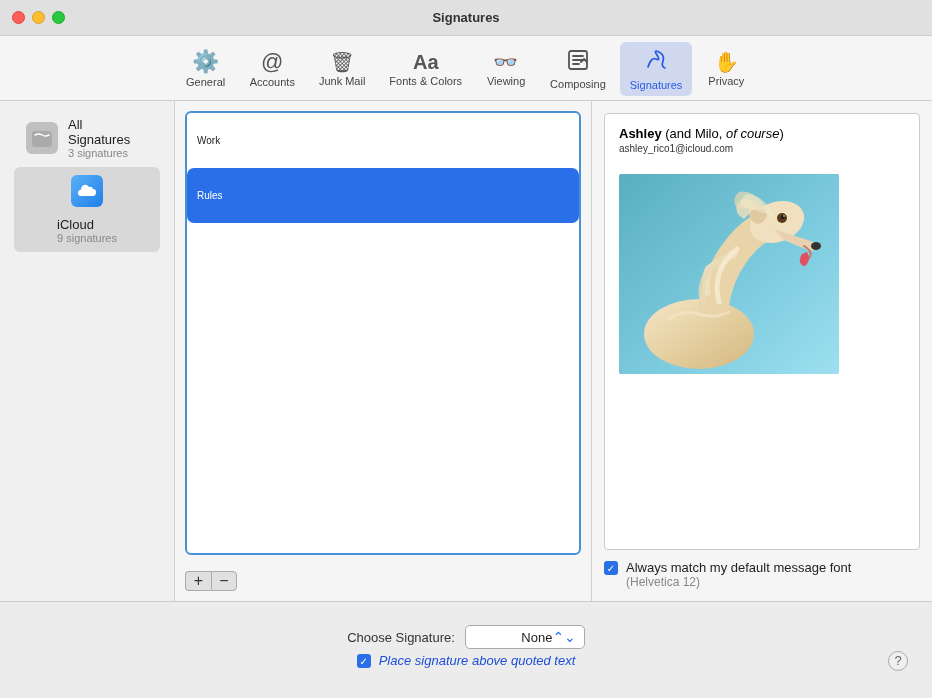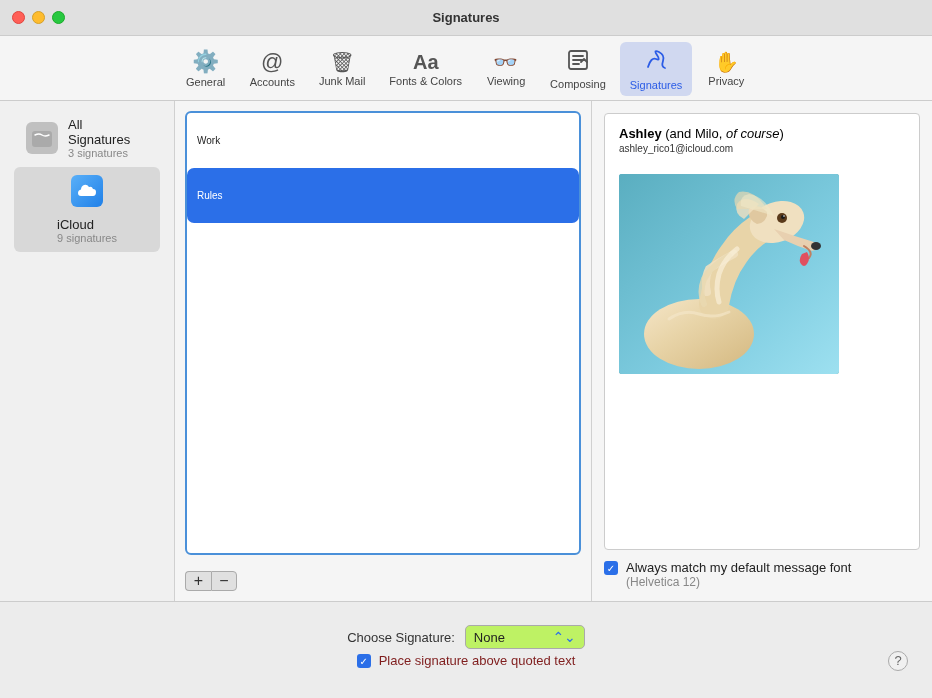--- a/index.html
+++ b/index.html
@@ -294,47 +294,48 @@
       align-items: center;
       gap: 10px;
     }
     .choose-sig-label {
       font-size: 13px;
       color: #333;
     }
     .choose-sig-select {
       display: flex;
       align-items: center;
-      background: #bef264;
+      background: #ffffff;
       border: 1px solid #aaa;
       border-radius: 5px;
       padding: 3px 8px;
       min-width: 120px;
-      justify-content: space-between;
+      justify-content: flex-end;
       cursor: pointer;
     }
     .choose-sig-select-value {
       font-size: 13px;
       color: #222;
     }
     .select-arrows {
       color: #2b6fe8;
       font-size: 14px;
     }
     .place-sig-row {
       display: flex;
       align-items: center;
       gap: 8px;
       position: relative;
       width: 100%;
       justify-content: center;
     }
     .place-sig-text {
       font-size: 13px;
-      color: #7f1d1d;
+      color: #1d4ed8;
+      font-style: italic;
     }
     .help-btn {
       position: absolute;
       right: 14px;
       width: 20px;
       height: 20px;
       border-radius: 50%;
       border: 1.5px solid #aaa;
       display: flex;
       align-items: center;

